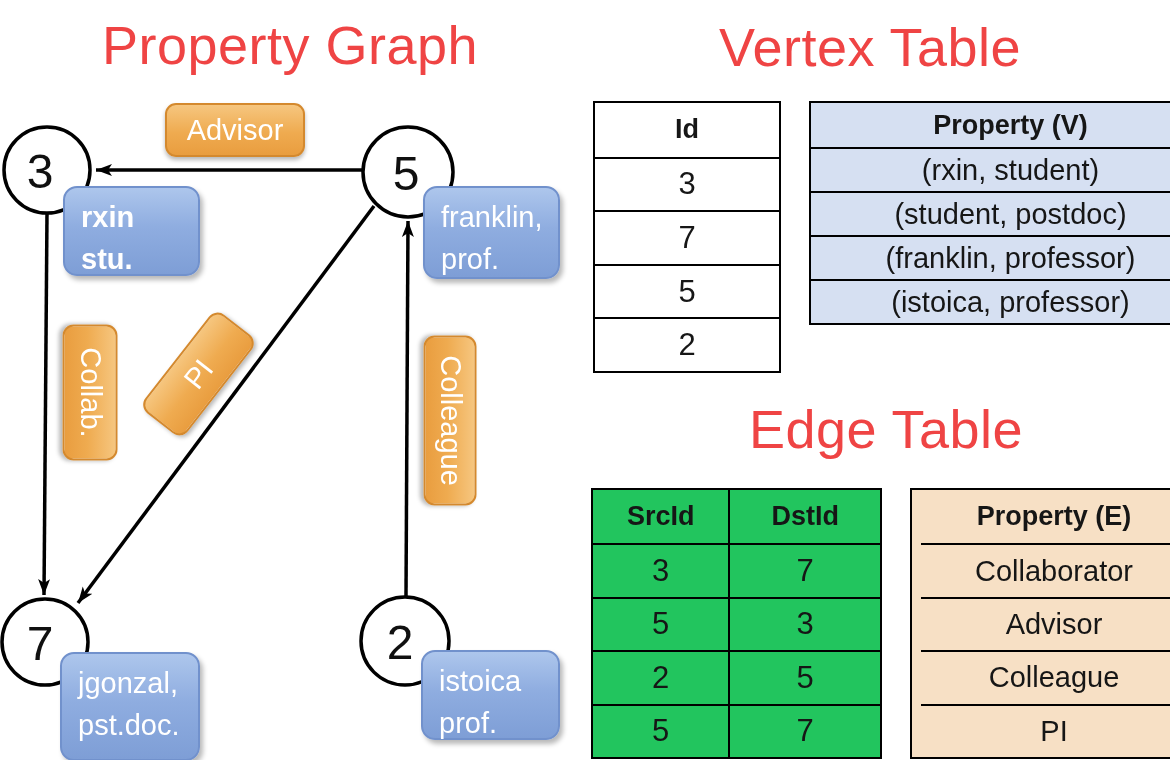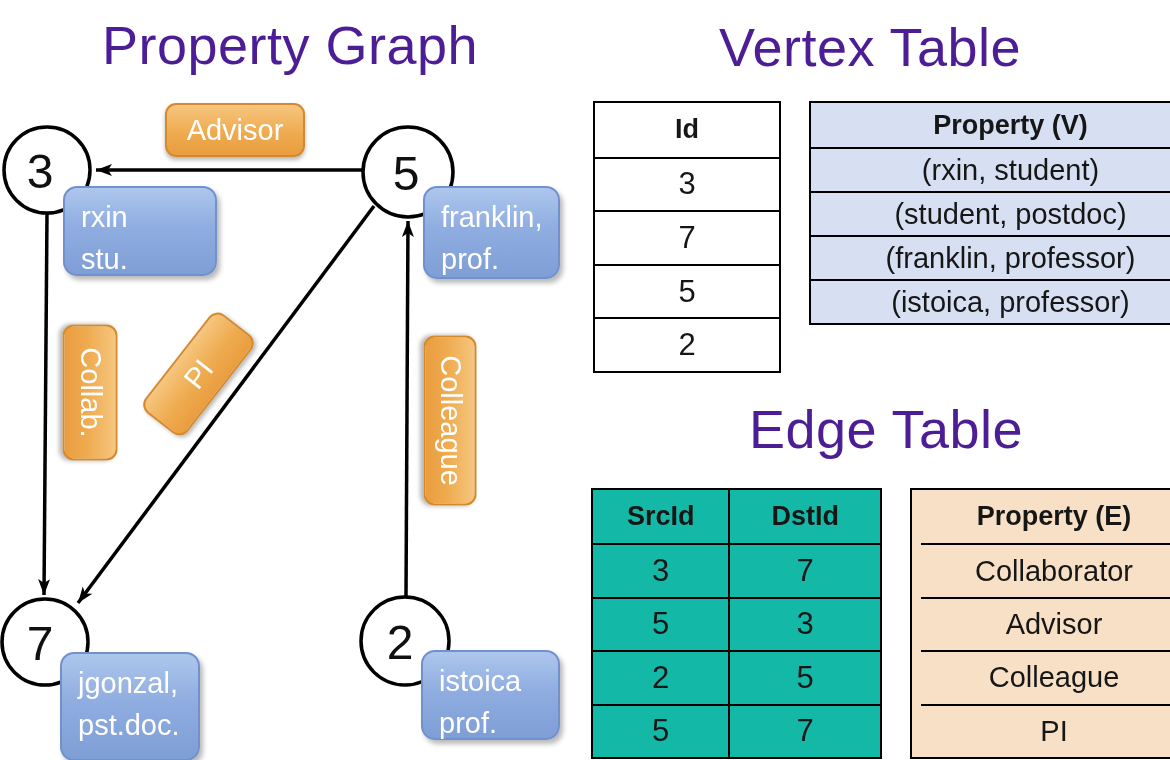--- a/index.html
+++ b/index.html
@@ -1,19 +1,19 @@
 <!DOCTYPE html>
 <html><head>
 <meta charset="utf-8">
 <style>
   html,body{margin:0;padding:0;background:#fff;}
   .stage{position:relative;width:1170px;height:760px;background:#fff;overflow:hidden;
          font-family:"Liberation Sans",sans-serif;color:#161616;}
   .title{position:absolute;text-align:center;font-size:54px;font-weight:300;
-         letter-spacing:0.5px;color:#4c1d95;white-space:nowrap;}
+         letter-spacing:0.5px;color:#ef4444;white-space:nowrap;}
   #pg-title{left:35px;top:14px;width:510px;}
   #vt-title{left:635px;top:16px;width:470px;}
   #et-title{left:651px;top:398px;width:470px;}
 
   
   #graph-svg{position:absolute;left:0;top:0;width:585px;height:760px;}
 
   
   .edge-label{position:absolute;box-sizing:border-box;
     background:linear-gradient(180deg,#f6c67f 0%,#efab50 55%,#e99d3f 100%);
@@ -24,39 +24,39 @@
   #lbl-collab{left:22px;top:365px;width:136px;height:55px;transform:rotate(90deg);}
   #lbl-pi{left:136px;top:347px;width:125px;height:54px;transform:rotate(-52deg);}
   #lbl-colleague{left:365px;top:394px;width:170px;height:53px;transform:rotate(90deg);}
 
   
   .prop-box{position:absolute;box-sizing:border-box;
     background:linear-gradient(180deg,#adc6ec 0%,#8fade0 45%,#7e9ed6 100%);
     border:2px solid #7191cc;border-radius:14px;color:#fff;
     font-size:29px;line-height:1.45;padding:8px 6px 8px 16px;
     box-shadow:3px 4px 5px rgba(0,0,0,0.28);}
-  #box-rxin{left:63px;top:186px;width:154px;height:90px;}
+  #box-rxin{left:63px;top:186px;width:137px;height:90px;font-weight:bold;}
   #box-franklin{left:423px;top:186px;width:137px;height:93px;}
   #box-jgonzal{left:60px;top:652px;width:140px;height:109px;}
   #box-istoica{left:421px;top:650px;width:139px;height:90px;}
 
   
   .tbox{position:absolute;box-sizing:border-box;border:2.5px solid #000;background:#fff;
         display:grid;grid-template-rows:repeat(5,1fr);}
   .tbox .cell{display:flex;align-items:center;justify-content:center;
         font-size:31px;box-sizing:border-box;}
   .tbox .cell + .cell{border-top:2px solid #000;}
   .tbox .th{font-weight:bold;font-size:27px;}
 
   #vt-id{left:593px;top:101px;width:188px;height:272px;}
   #vt-prop{left:765px;top:101px;width:403px;height:224px;background:#d6e0f2;margin-left:44px;}
   #vt-prop .cell{font-size:29px;}
   #vt-prop .th{font-size:27px;}
 
-  .tbox2{position:absolute;box-sizing:border-box;border:2.5px solid #000;background:#14b8a6;
+  .tbox2{position:absolute;box-sizing:border-box;border:2.5px solid #000;background:#22c55e;
         display:grid;grid-template-columns:1fr 1.12fr;}
   .tbox2 .cell{display:flex;align-items:center;justify-content:center;
         font-size:31px;box-sizing:border-box;}
   .tbox2 .cell:nth-child(even){border-left:2px solid #000;}
   .tbox2 .cell:nth-child(n+3){border-top:2px solid #000;}
   .tbox2 .th{font-weight:bold;font-size:27px;}
 
   #et-src{left:591px;top:488px;width:291px;height:271px;grid-template-rows:repeat(5,1fr);}
   #et-prop{left:910px;top:488px;width:279px;height:271px;background:#f7e0c5;padding-left:9px;}
   #et-prop .cell{font-size:29px;}

